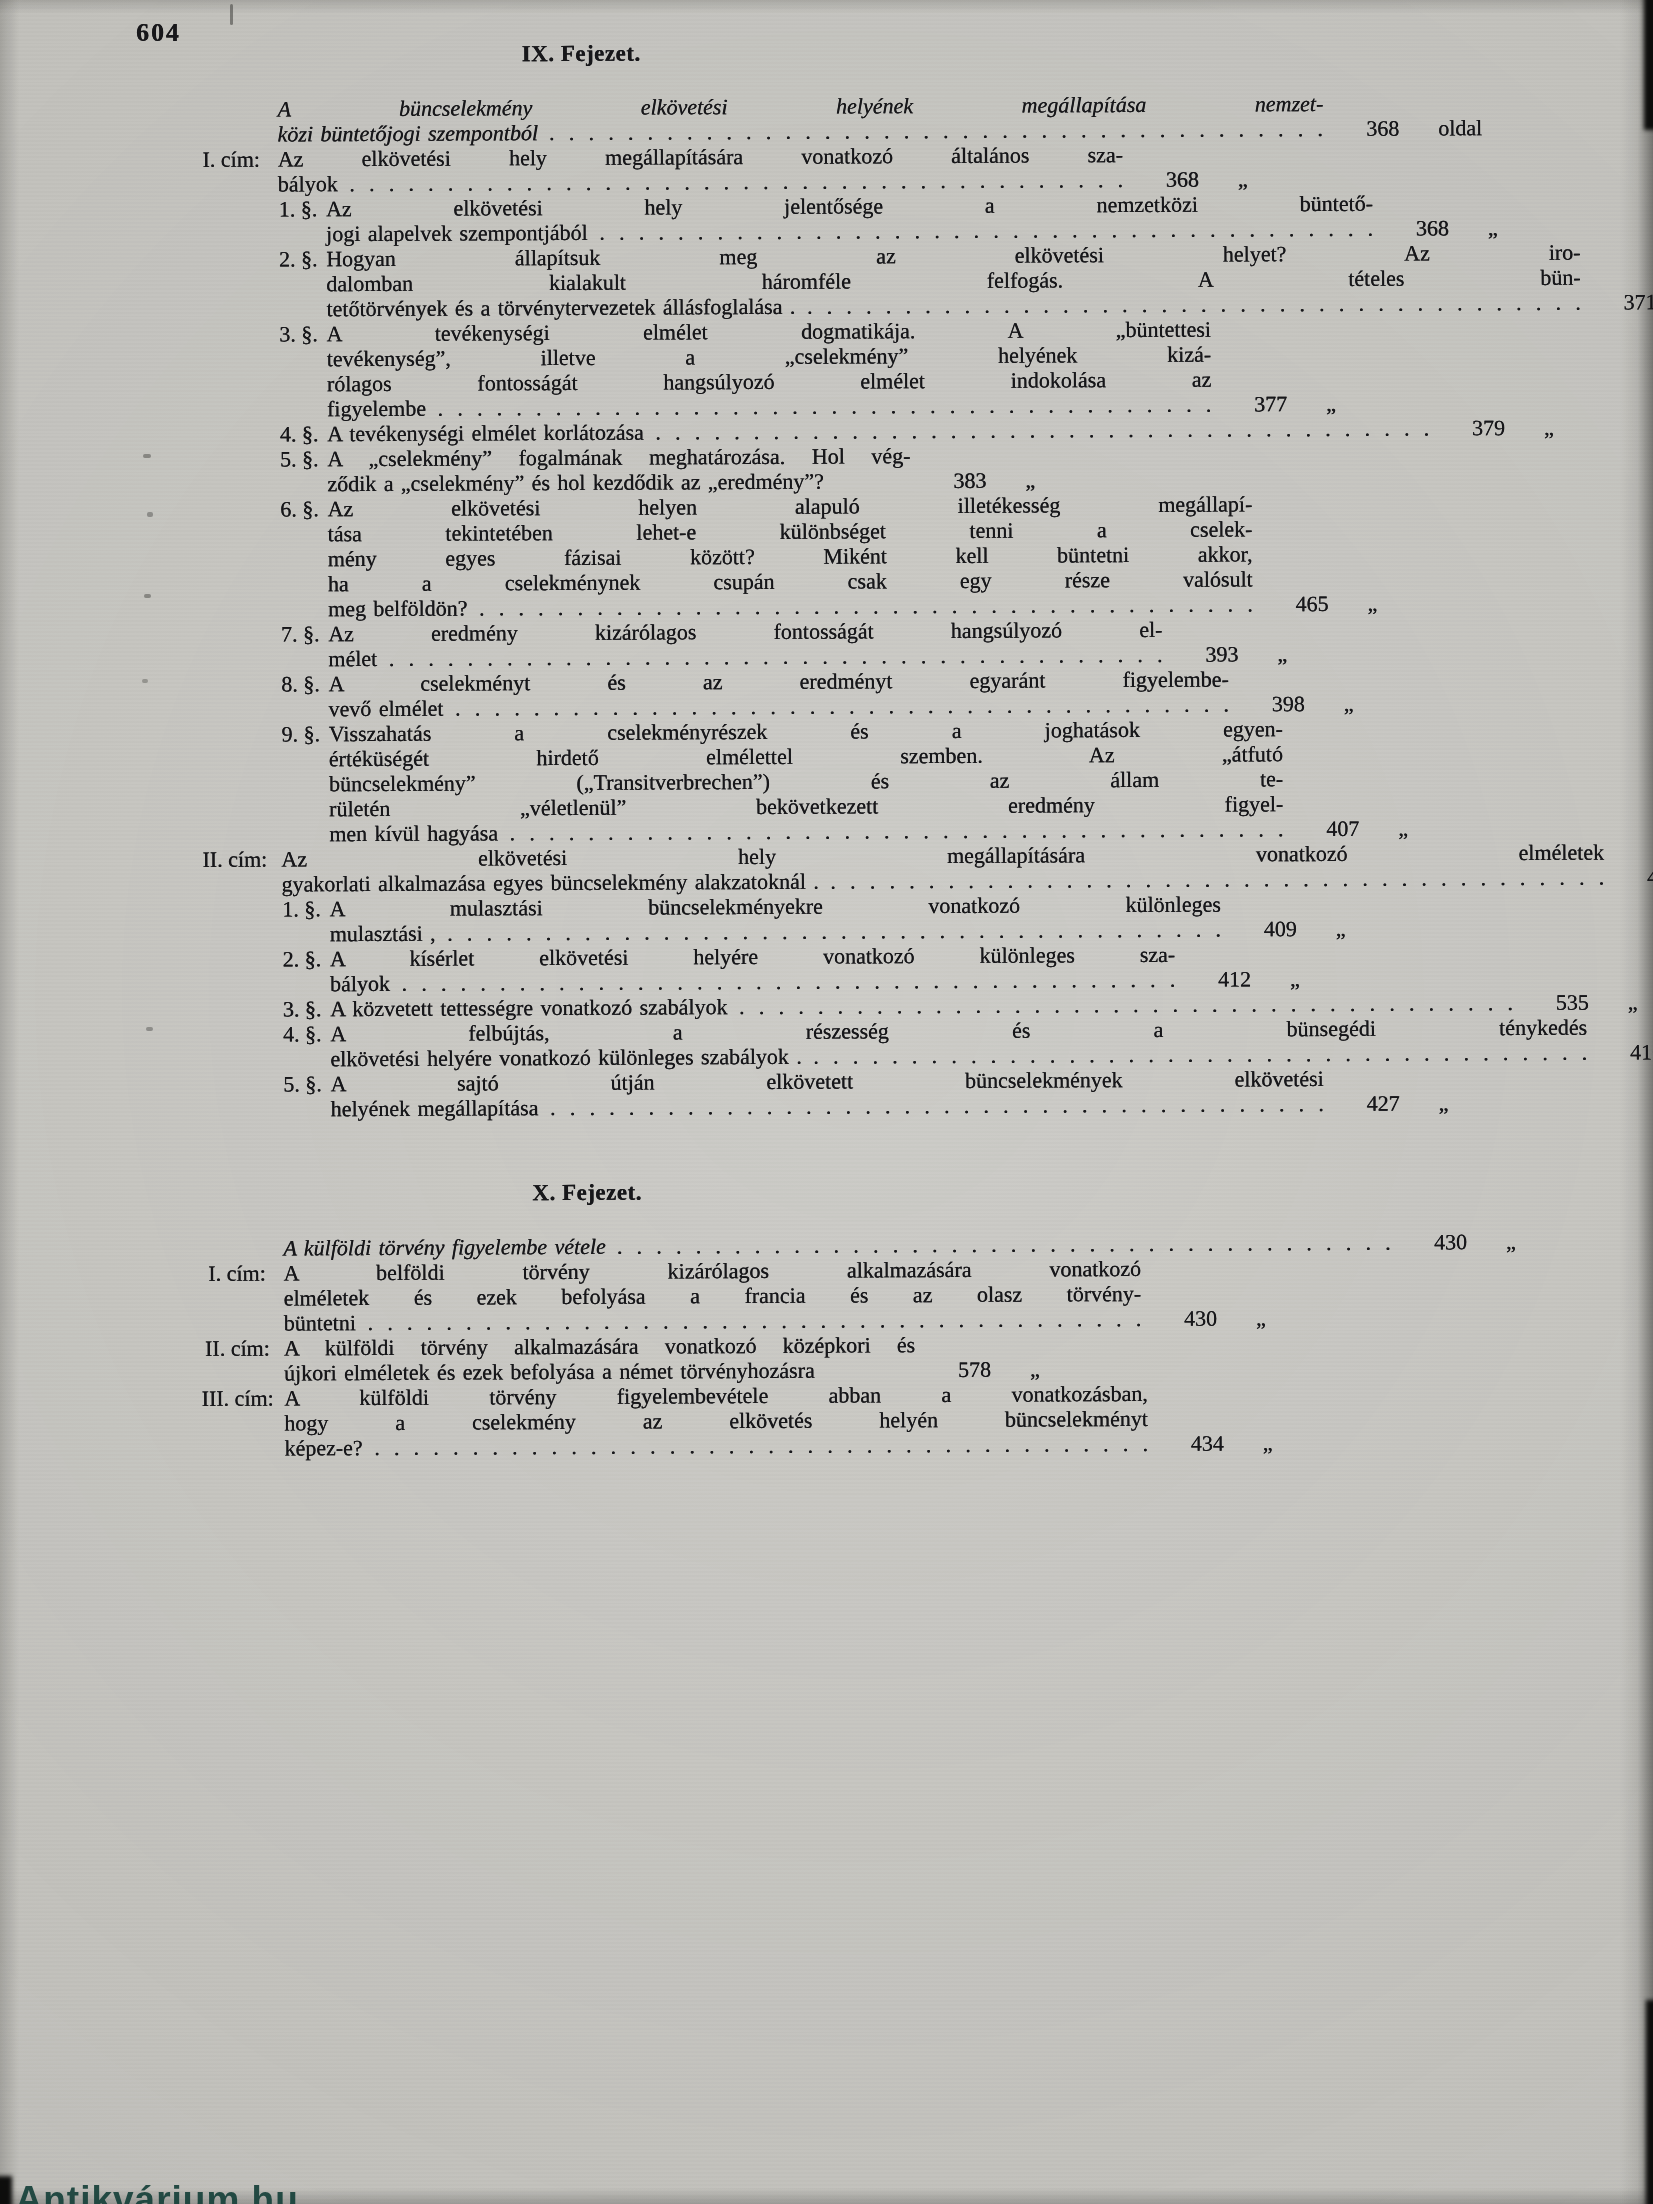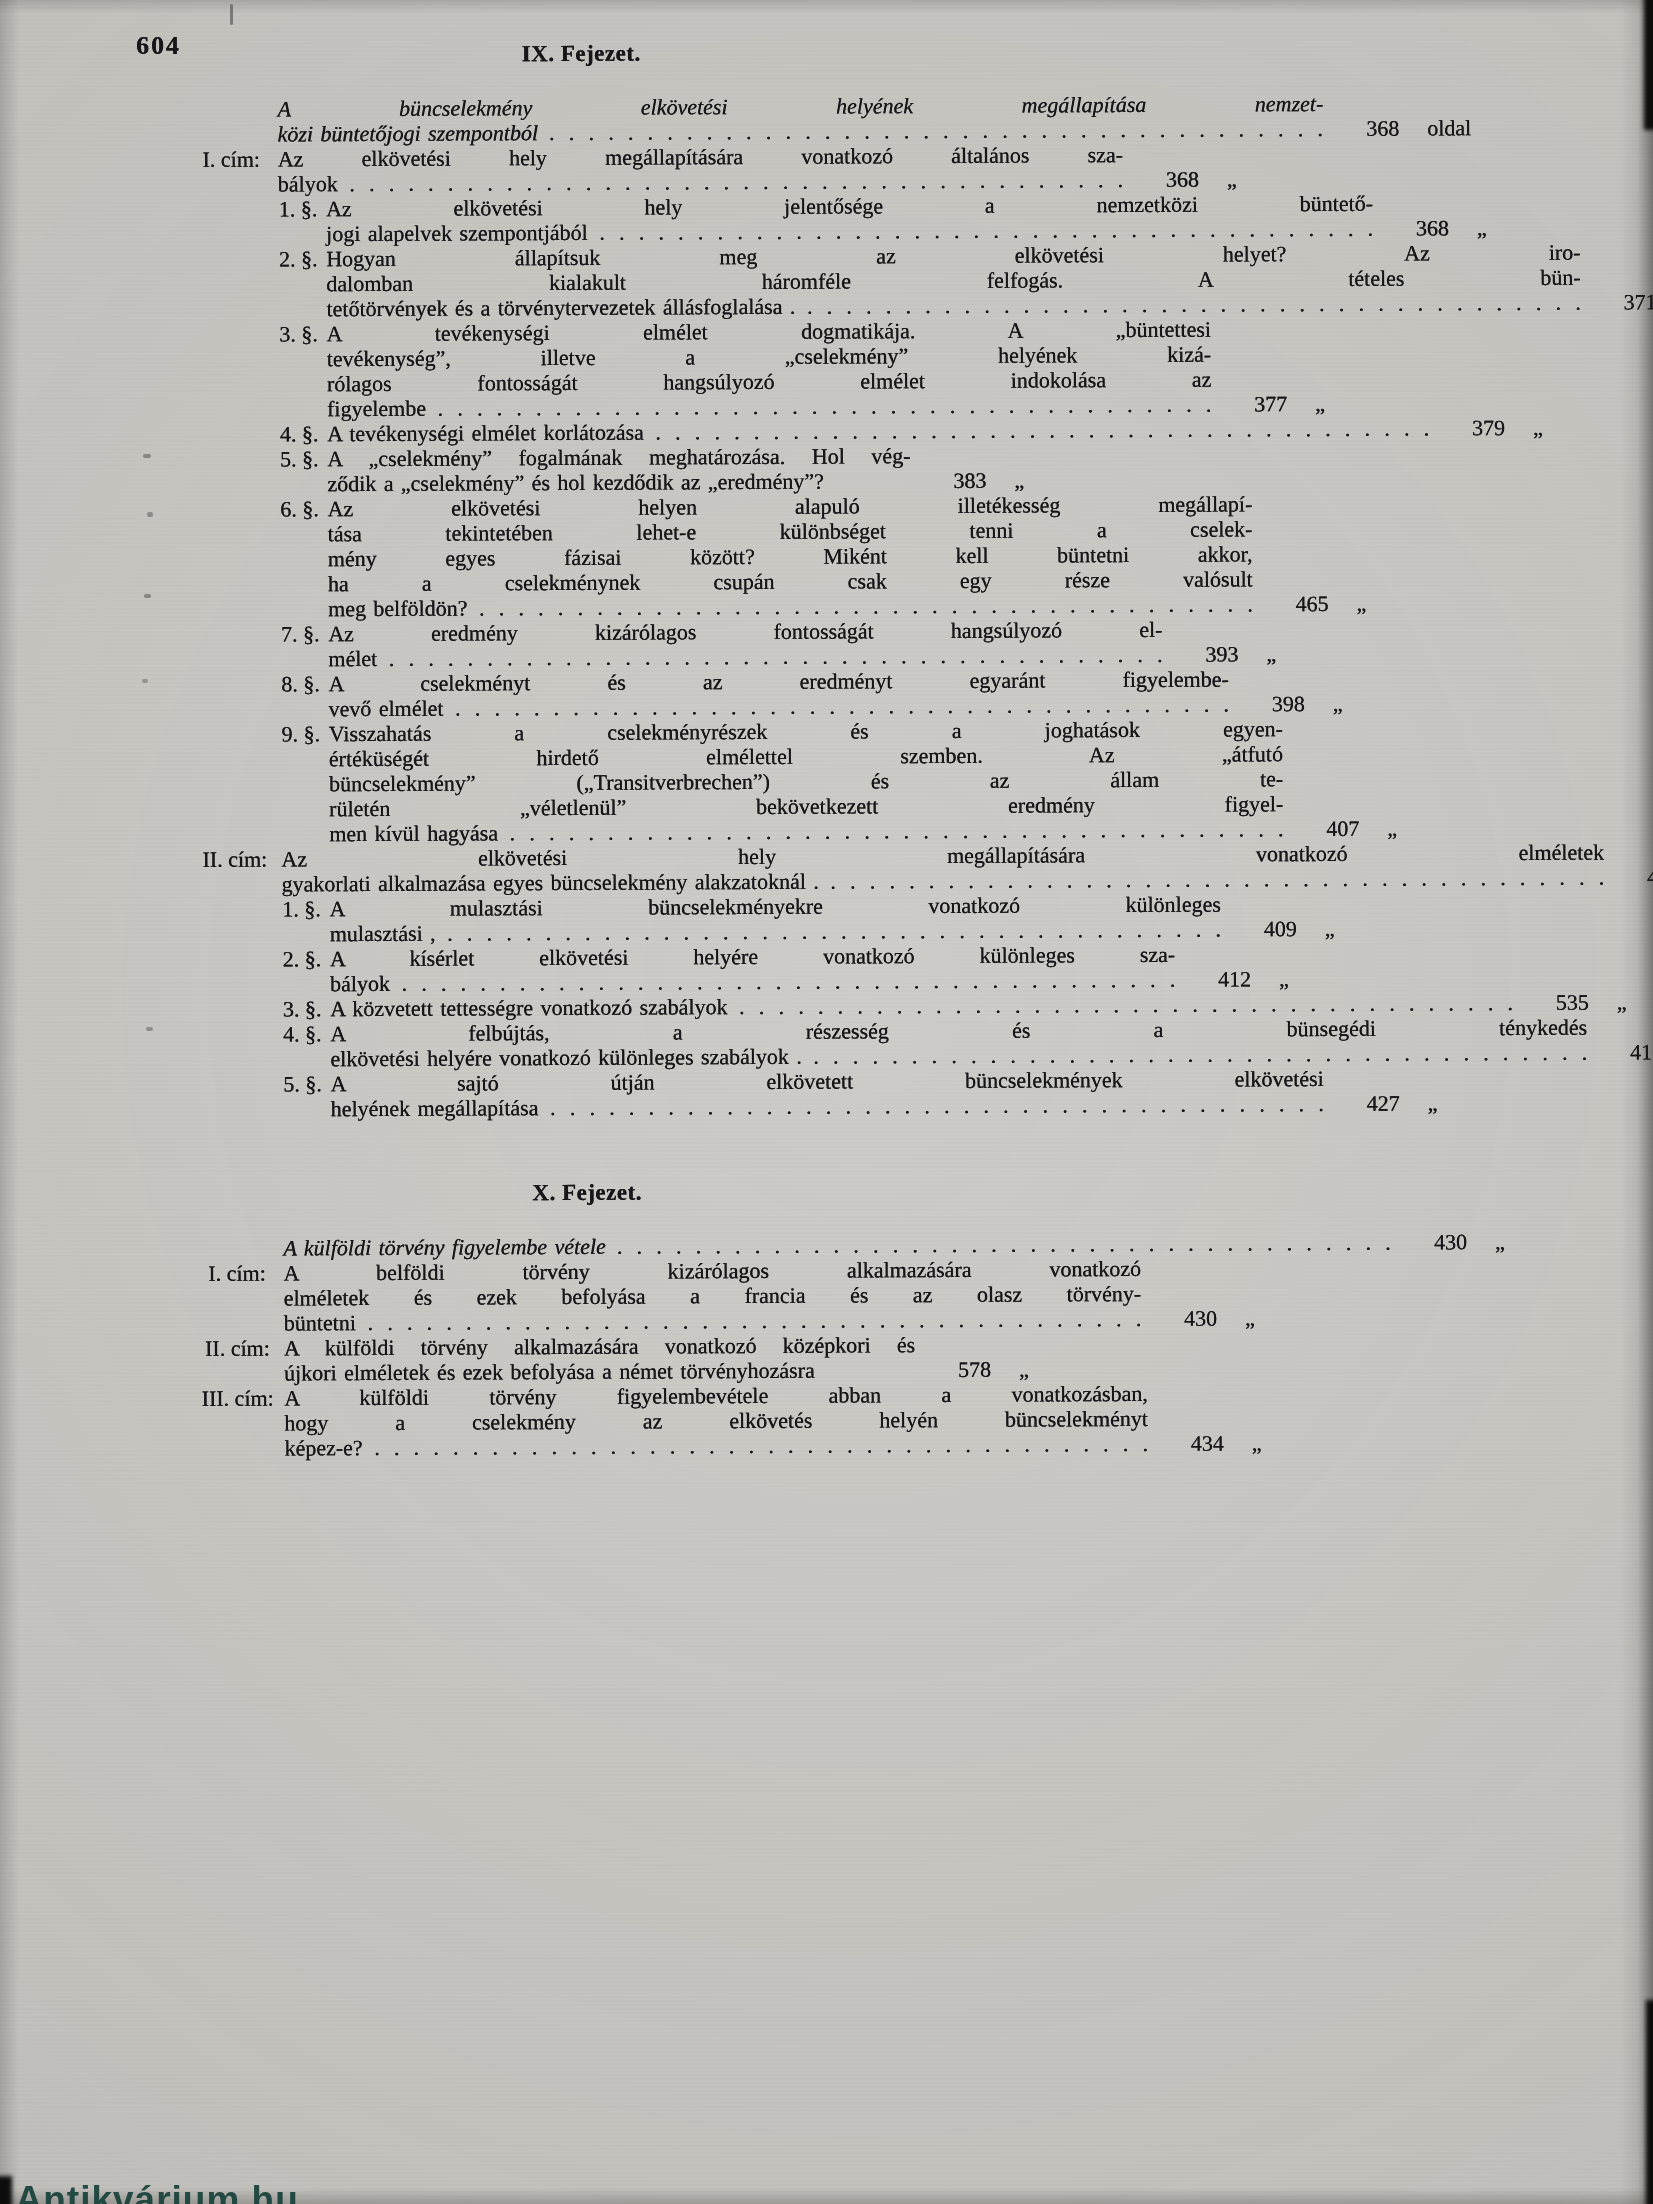--- a/index.html
+++ b/index.html
@@ -10,21 +10,21 @@
       radial-gradient(120% 95% at 52% 45%, rgba(255,255,255,0.10) 0%, rgba(0,0,0,0.04) 70%, rgba(0,0,0,0.12) 100%),
       linear-gradient(to left,  rgba(35,35,33,0.50) 0px, rgba(35,35,33,0.10) 15.5px, rgba(0,0,0,0) 33px),
       linear-gradient(to right, rgba(60,60,56,0.22) 0px, rgba(0,0,0,0) 19.4px),
       linear-gradient(to bottom,rgba(60,60,56,0.20) 0px, rgba(0,0,0,0) 13.6px),
       linear-gradient(to top,   rgba(45,45,42,0.28) 0px, rgba(0,0,0,0) 17.5px),
       repeating-linear-gradient(0deg, rgba(0,0,0,0.012) 0 1.9px, rgba(255,255,255,0.01) 1.9px 3.9px);
     font-family:"Liberation Serif","DejaVu Serif",serif;
     color:#17171a;
   }
   .pagenum-top{
-    position:absolute;left:136px;top:31px;
+    position:absolute;left:136px;top:18px;
     font-size:26px;font-weight:bold;letter-spacing:1.9px;
     text-shadow:0.3px 0 0 currentColor;
   }
   #content{
     position:absolute;left:184px;top:43px;width:862px;
     transform:rotate(-0.3deg);transform-origin:0 0;
     text-shadow:0.3px 0 0 currentColor;
   }
   .chapter-heading{
     font-size:23px;font-weight:bold;text-align:center;
@@ -39,21 +39,21 @@
   .line{font-size:22px;line-height:25px;word-spacing:1.9px;}
   .line.j{text-align:justify;text-align-last:justify;}
   .line.leader{display:flex;align-items:baseline;}
   .line.leader>span:first-child{white-space:nowrap;}
   .dots{flex:1 1 auto;overflow:hidden;white-space:nowrap;padding-left:11.6px;}
   .dots::after{
     content:". . . . . . . . . . . . . . . . . . . . . . . . . . . . . . . . . . . . . . . .";
     word-spacing:8.7px;
   }
   .pageno{font-size:22px;line-height:25px;text-align:right;align-self:end;}
-  .unit{font-size:22px;line-height:25px;text-align:left;padding-left:28px;align-self:end;}
+  .unit{font-size:22px;line-height:25px;text-align:left;padding-left:39px;align-self:end;}
   .watermark{
     position:absolute;left:15.5px;bottom:-15.5px;
     font-family:"Liberation Sans","DejaVu Sans",sans-serif;
     font-weight:bold;font-size:37px;letter-spacing:1px;
     color:#17413a;opacity:0.92;
   }
   .speck{position:absolute;background:#4a4a46;border-radius:1.9px;}
   .blob{position:absolute;background:#0d0d0c;filter:blur(1.9px);}
 </style>
 </head>

